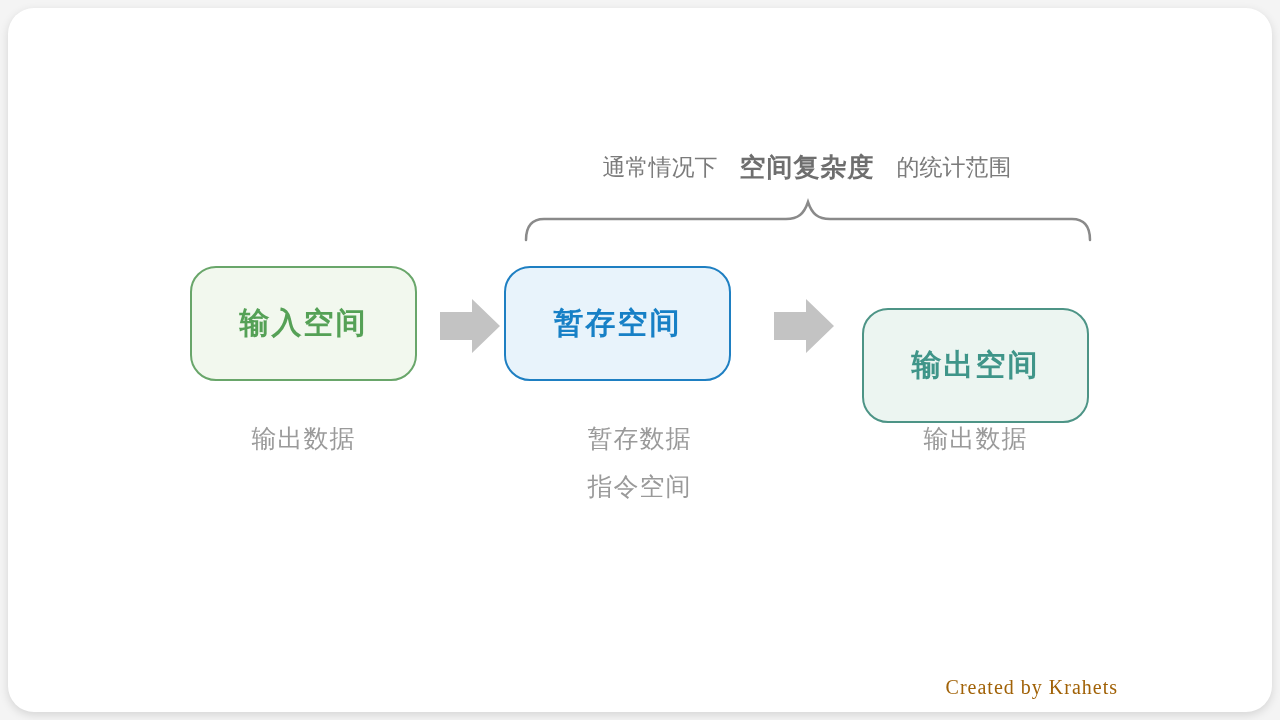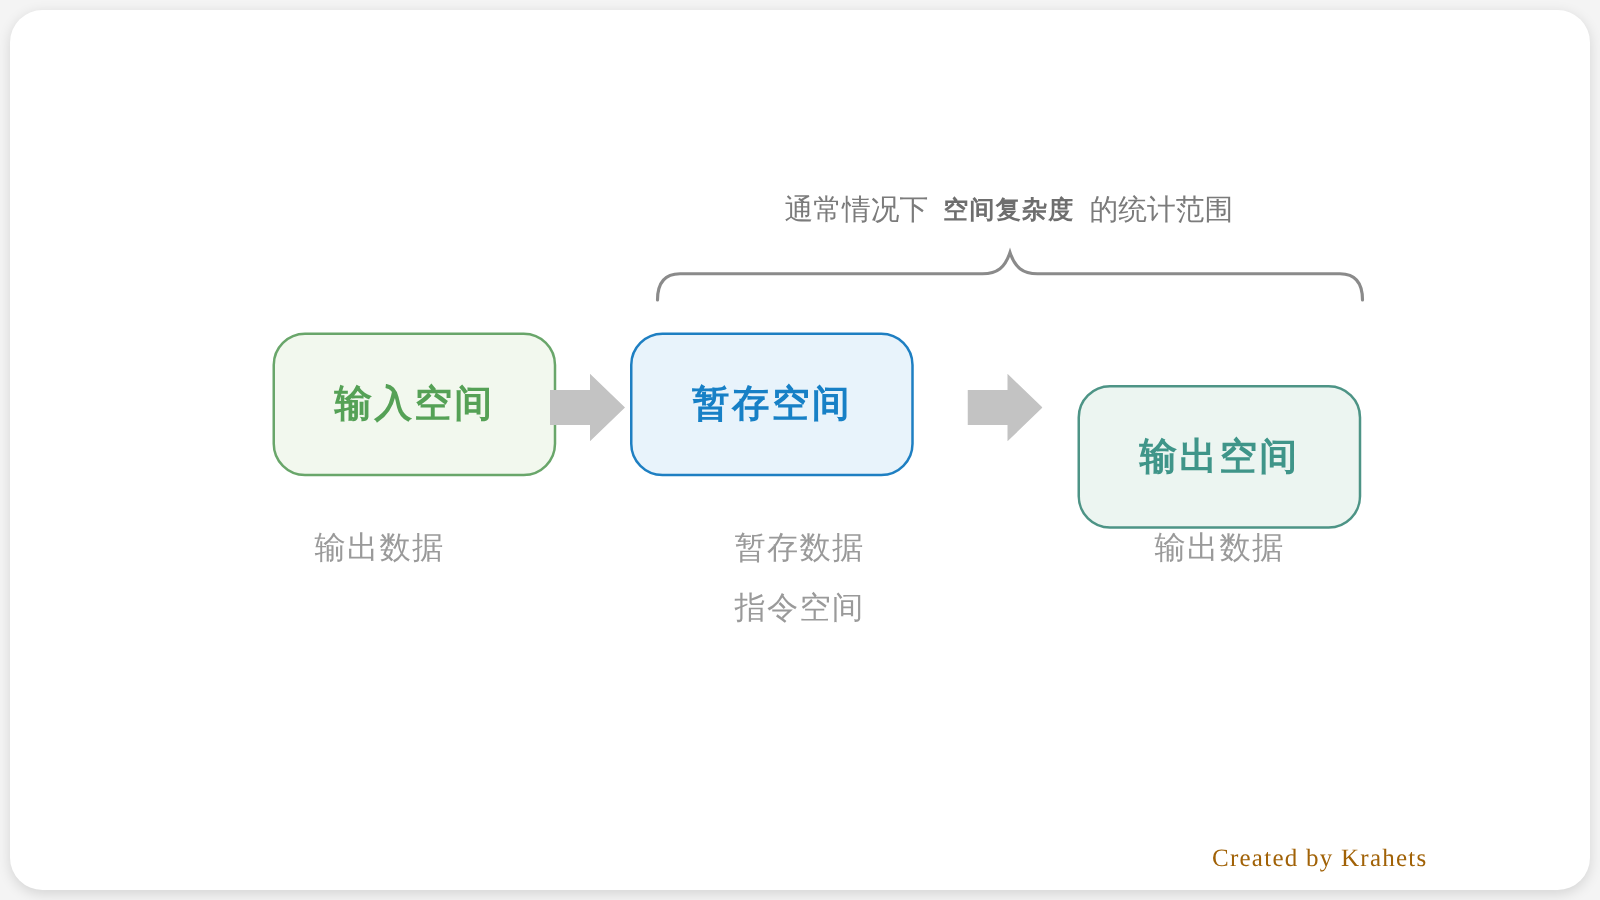--- a/index.html
+++ b/index.html
@@ -2,36 +2,36 @@
 <html><head>
 <meta charset="utf-8">
 <style>
   html, body { margin: 0; padding: 0; }
   body {
     width: 1280px; height: 720px;
     background: #f4f4f4;
     font-family: "Liberation Sans", "DejaVu Sans", sans-serif;
     overflow: hidden;
   }
-  .stage { position: relative; width: 1156px; height: 720px; padding-left: 24px; }
+  .stage { position: relative; width: 1156px; height: 720px; }
   .card {
     position: absolute; left: 8px; top: 8px;
     width: 1264px; height: 704px;
     background: #ffffff;
     border-radius: 26px;
     box-shadow: 0 3px 10px rgba(0,0,0,0.13);
   }
   .caption {
     position: absolute; left: 520px; top: 148px; width: 574px; height: 38px;
     display: flex; align-items: center; justify-content: center;
     color: #7b7b7b; font-size: 23px; white-space: nowrap;
   }
   .caption .strong {
-    font-size: 20px; font-weight: bold; color: #6e6e6e;
-    margin: 0 12px; letter-spacing: 1px;
+    font-size: 26px; font-weight: bold; color: #6e6e6e;
+    margin: 0 22px; letter-spacing: 1px;
   }
   .brace-svg { position: absolute; left: 524px; top: 196px; }
   .space-box {
     position: absolute; top: 266px; width: 227px; height: 115px;
     box-sizing: border-box;
     border: 2.5px solid;
     border-radius: 26px;
     display: flex; align-items: center; justify-content: center;
   }
   .space-box .box-label {
@@ -66,21 +66,21 @@
   <div class="caption">
     <span>通常情况下</span>
     <span class="strong">空间复杂度</span>
     <span>的统计范围</span>
   </div>
 
   <svg class="brace-svg" width="568" height="48" viewBox="0 0 568 48">
     <path d="M 2,44 C 2,30 8,23 20,23 L 262,23 C 274,23 280,18 284,6 C 288,18 294,23 306,23 L 548,23 C 560,23 566,30 566,44" fill="none" stroke-width="2.5" stroke-linecap="round" style="stroke: rgb(138, 138, 138);"></path>
   </svg>
 
-  <div class="space-box box-1" style="border-color: rgb(105, 166, 106); background-color: rgb(242, 248, 238); margin-left: 28px;">
+  <div class="space-box box-1" style="border-color: rgb(105, 166, 106); background-color: rgb(242, 248, 238);">
     <span class="box-label" style="color: rgb(85, 161, 86);">输入空间</span>
   </div>
 
   <svg class="arrow-svg arrow-1" width="60" height="54" viewBox="0 0 60 54">
     <polygon points="0,13 32,13 32,0 60,27 32,54 32,41 0,41" style="fill: rgb(195, 195, 195);"></polygon>
   </svg>
 
   <div class="space-box box-2" style="border-color: rgb(30, 127, 194); background-color: rgb(232, 243, 251);">
     <span class="box-label" style="color: rgb(23, 128, 198);">暂存空间</span>
   </div>

